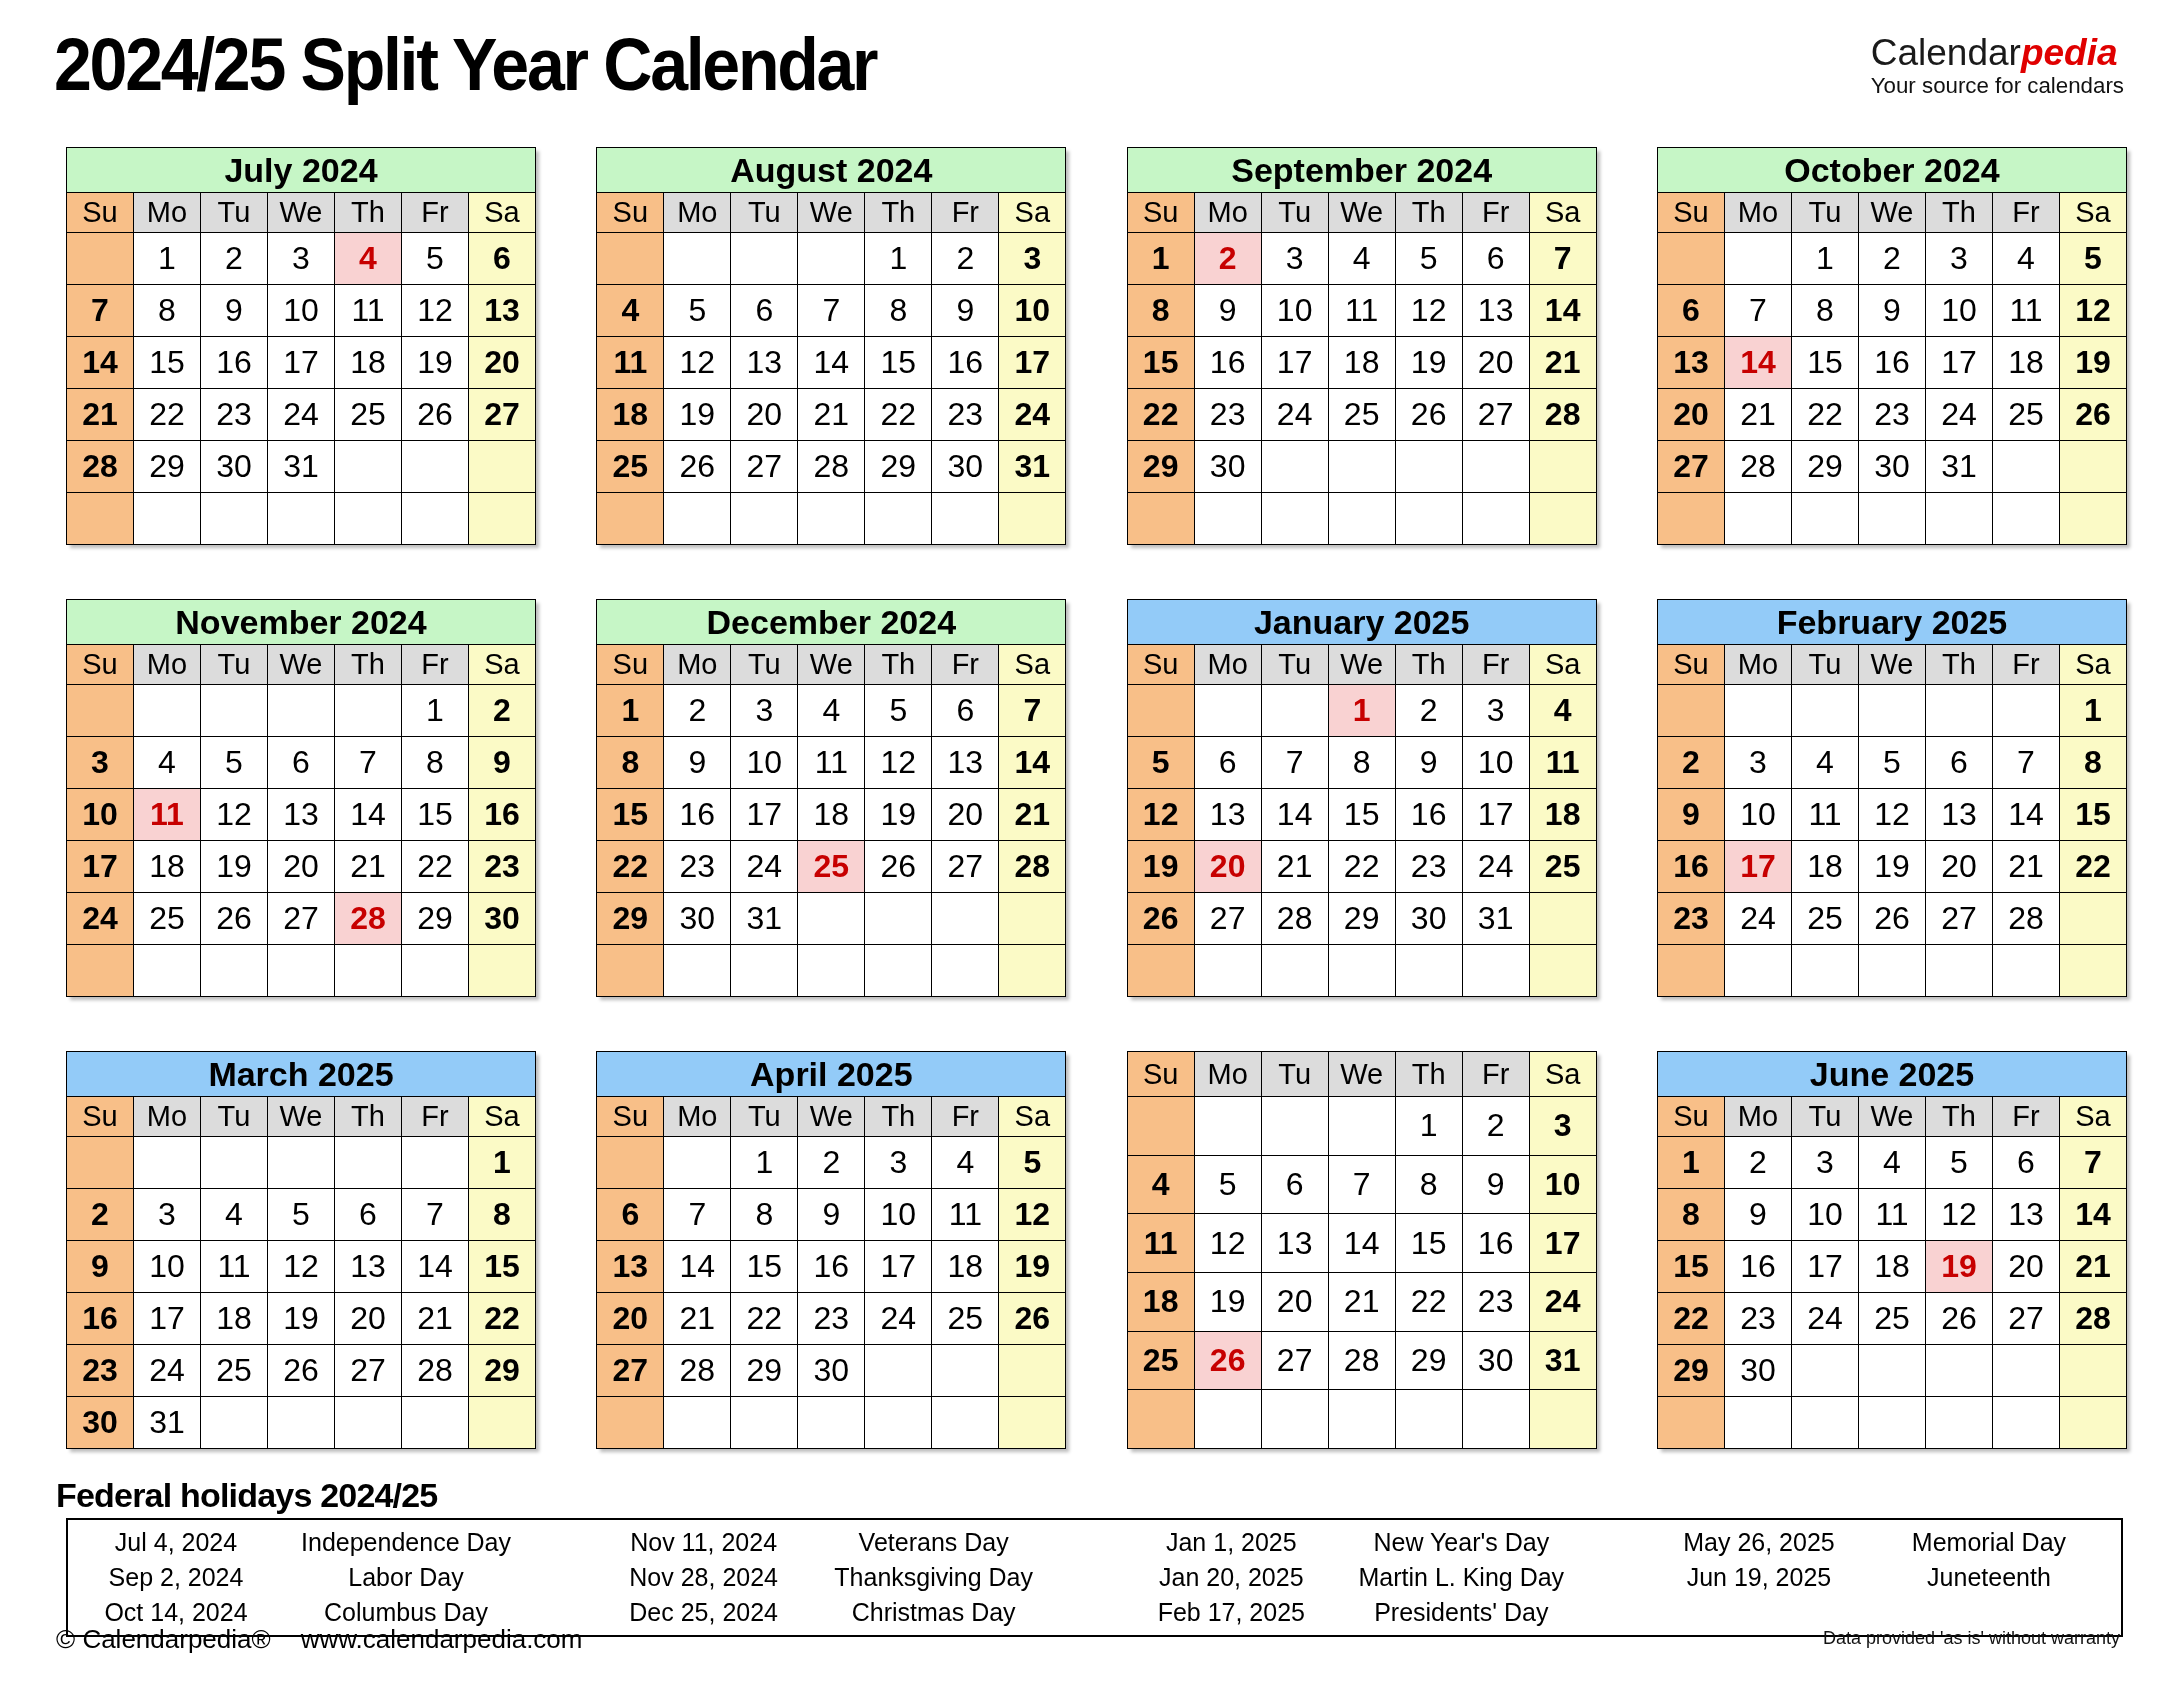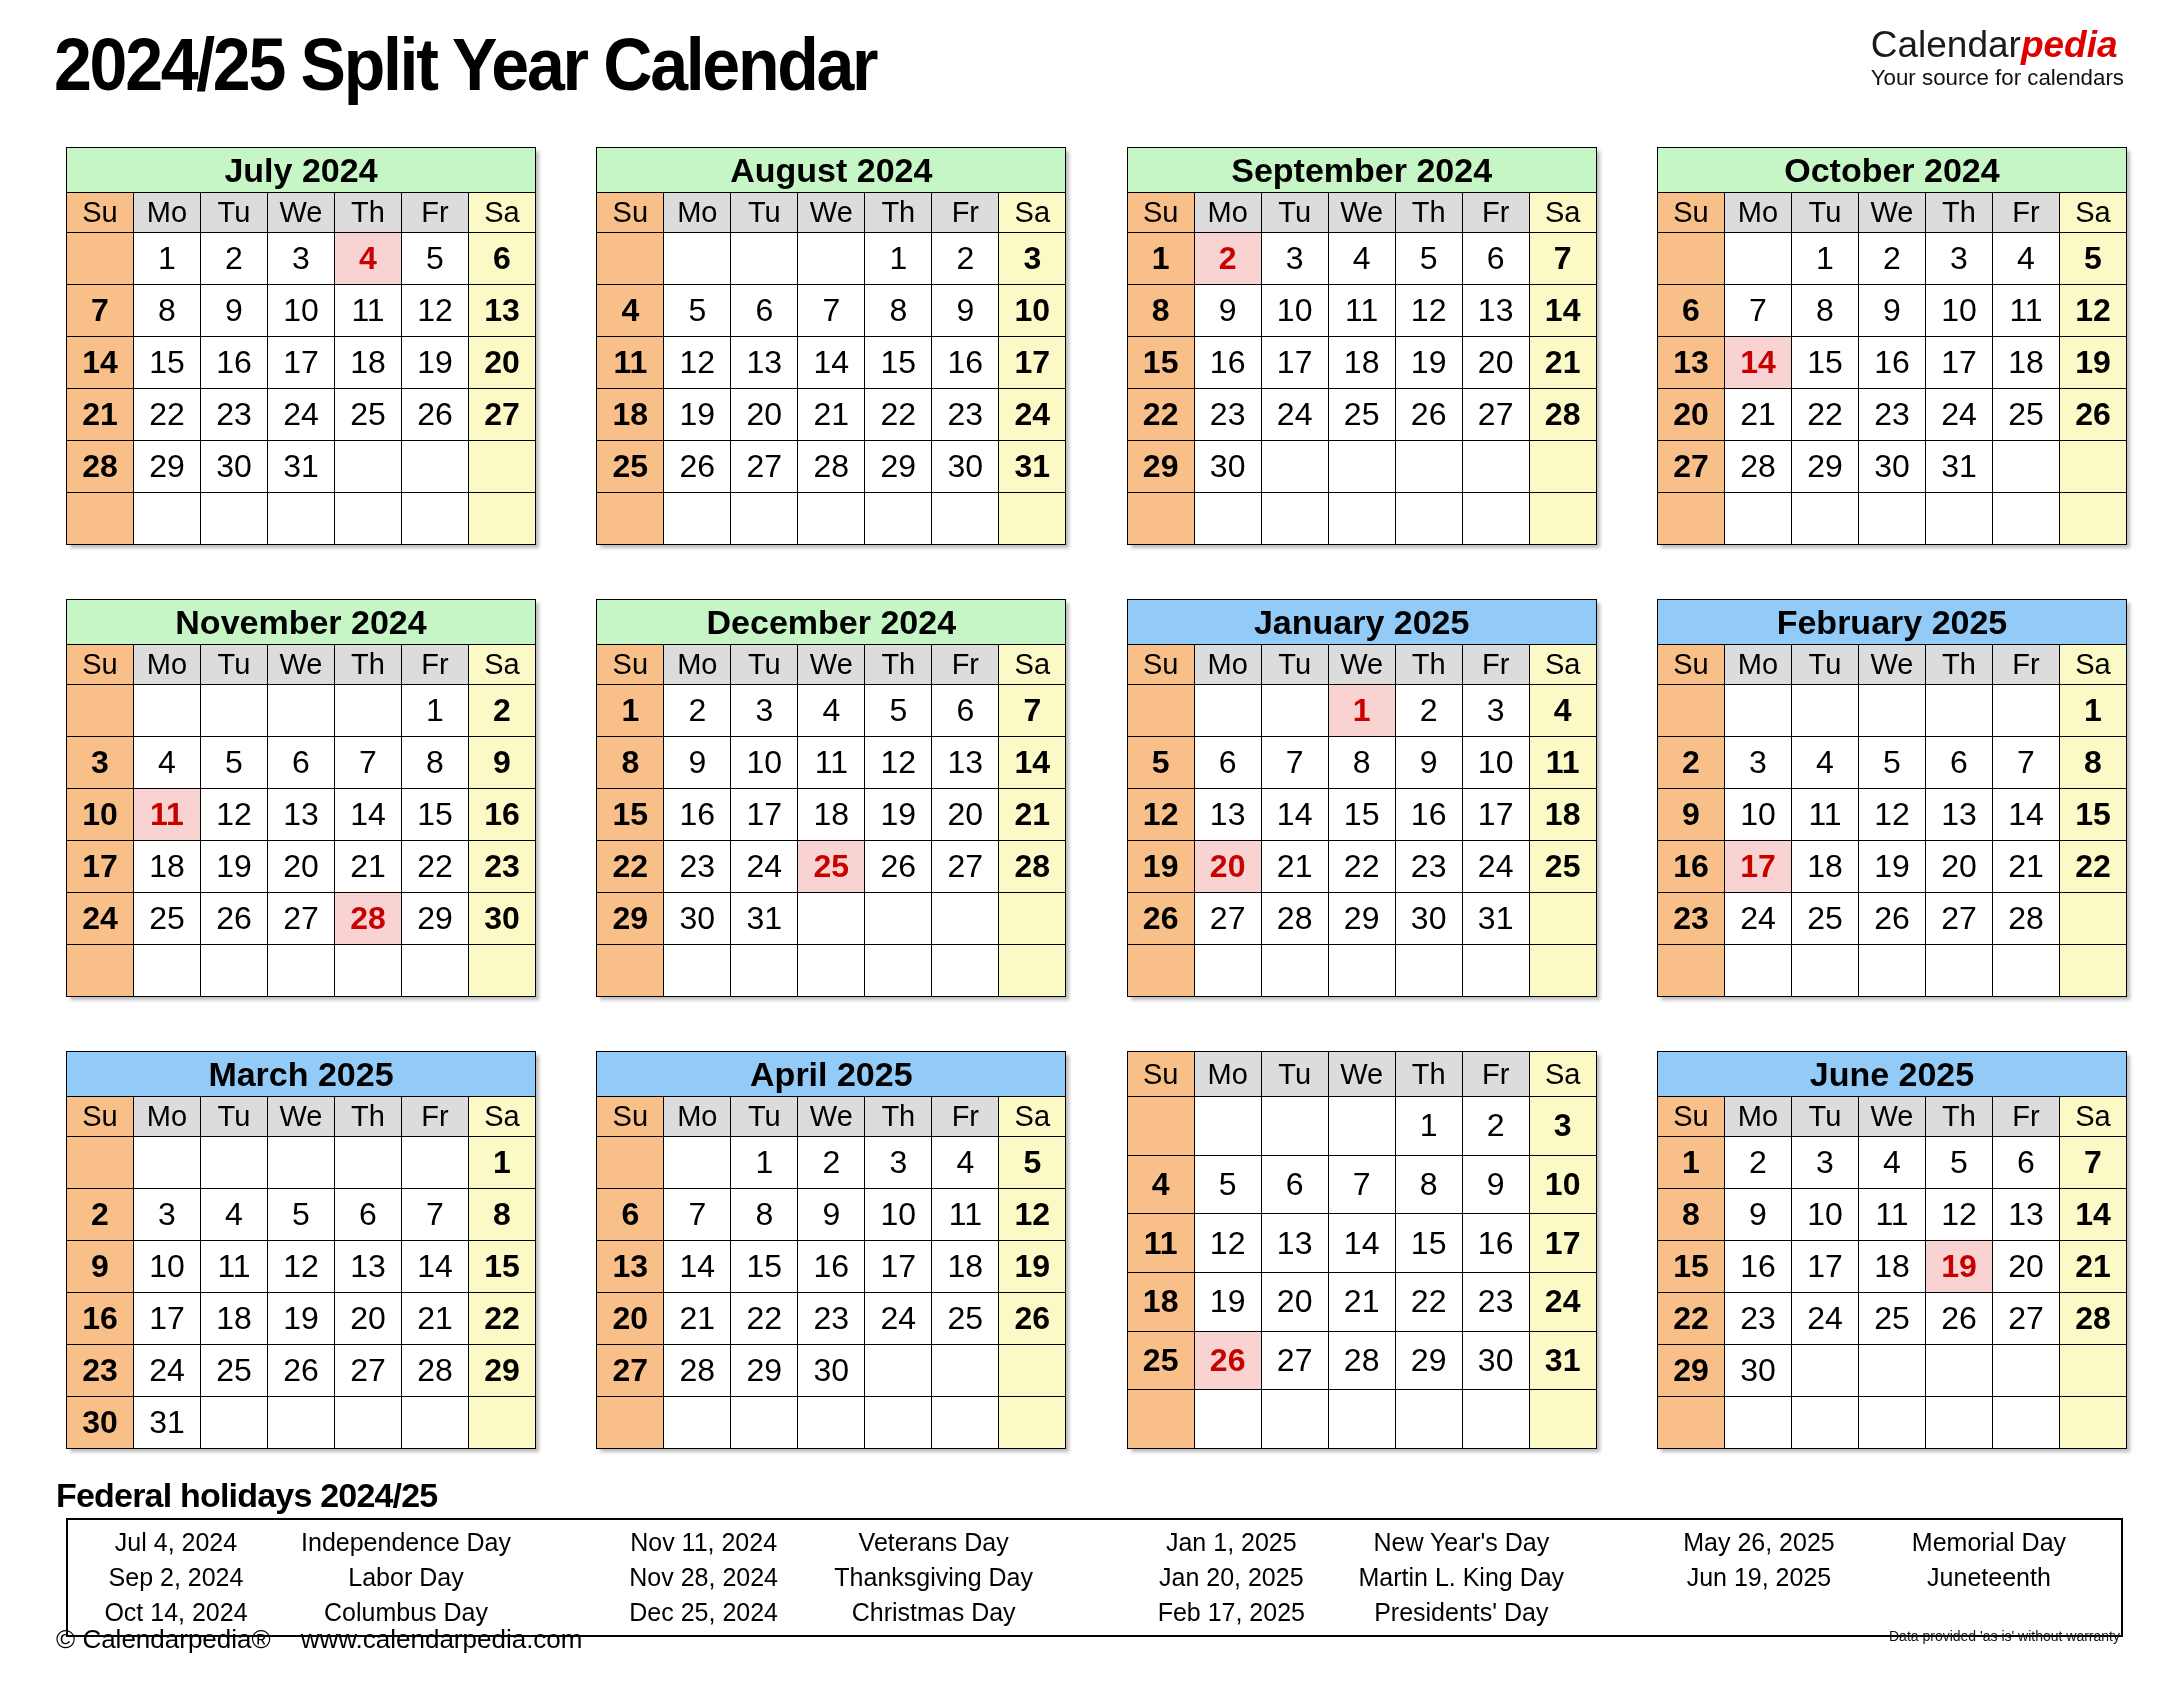--- a/index.html
+++ b/index.html
@@ -2,21 +2,21 @@
 <html style="font-size:13.5px"><head>
 <meta charset="utf-8">
 <style>
   html,body{margin:0;padding:0;background:#fff;}
   .page{position:relative;width:2159px;height:1702px;background:#ffffff;
         font-family:"Liberation Sans",sans-serif;color:#000;overflow:hidden;}
 
   
   .title{position:absolute;left:54px;top:22px;font-size:74px;font-weight:bold;
          letter-spacing:-2.5px;transform:scaleX(.92);transform-origin:left center;white-space:nowrap;}
-  .logo{position:absolute;right:35px;top:26px;text-align:left;line-height:1.05;}
+  .logo{position:absolute;right:35px;top:34px;text-align:left;line-height:1.05;}
   .logo-main{font-size:37px;color:#1a1a1a;}
   .logo-main .pedia{color:#e00000;font-weight:bold;font-style:italic;}
   .logo-tag{font-size:22.3px;color:#111;margin-top:0.8px;}
 
   
   .months{position:absolute;left:66px;top:147px;width:2061px;
           display:grid;grid-template-columns:repeat(4,470px);row-gap:54px;
           justify-content:space-between;}
   table.month{border-collapse:collapse;width:470px;table-layout:fixed;
               box-shadow:4.2px 4.2px 3.4px #bcbcbc;background:#fff;}
@@ -39,21 +39,21 @@
                 padding:5px 0 5px 0;background:#fff;}
   .holidays-grid{display:grid;grid-template-columns:repeat(4,470px);justify-content:space-between;text-align:center;}
   .hcol{display:flex;flex-direction:column;}
   .hrow{display:flex;height:35px;align-items:center;font-size:25px;}
   .hdate{width:196px;padding-left:10px;}
   .hname{flex:1;}
 
   
   .footer-left{position:absolute;left:56px;top:1624px;font-size:26px;}
   .footer-left .gap{display:inline-block;width:30px;}
-  .footer-right{position:absolute;right:39px;top:1628px;font-size:14px;color:#111;}
+  .footer-right{position:absolute;right:39px;top:1628px;font-size:18px;color:#111;}
 </style>
 </head>
 <body>
 
 <div class="page">
 
   <div class="title">2024/25 Split Year Calendar</div>
 
   <div class="logo">
     <div class="logo-main"><span>Calendar</span><span class="pedia">pedia</span></div>

